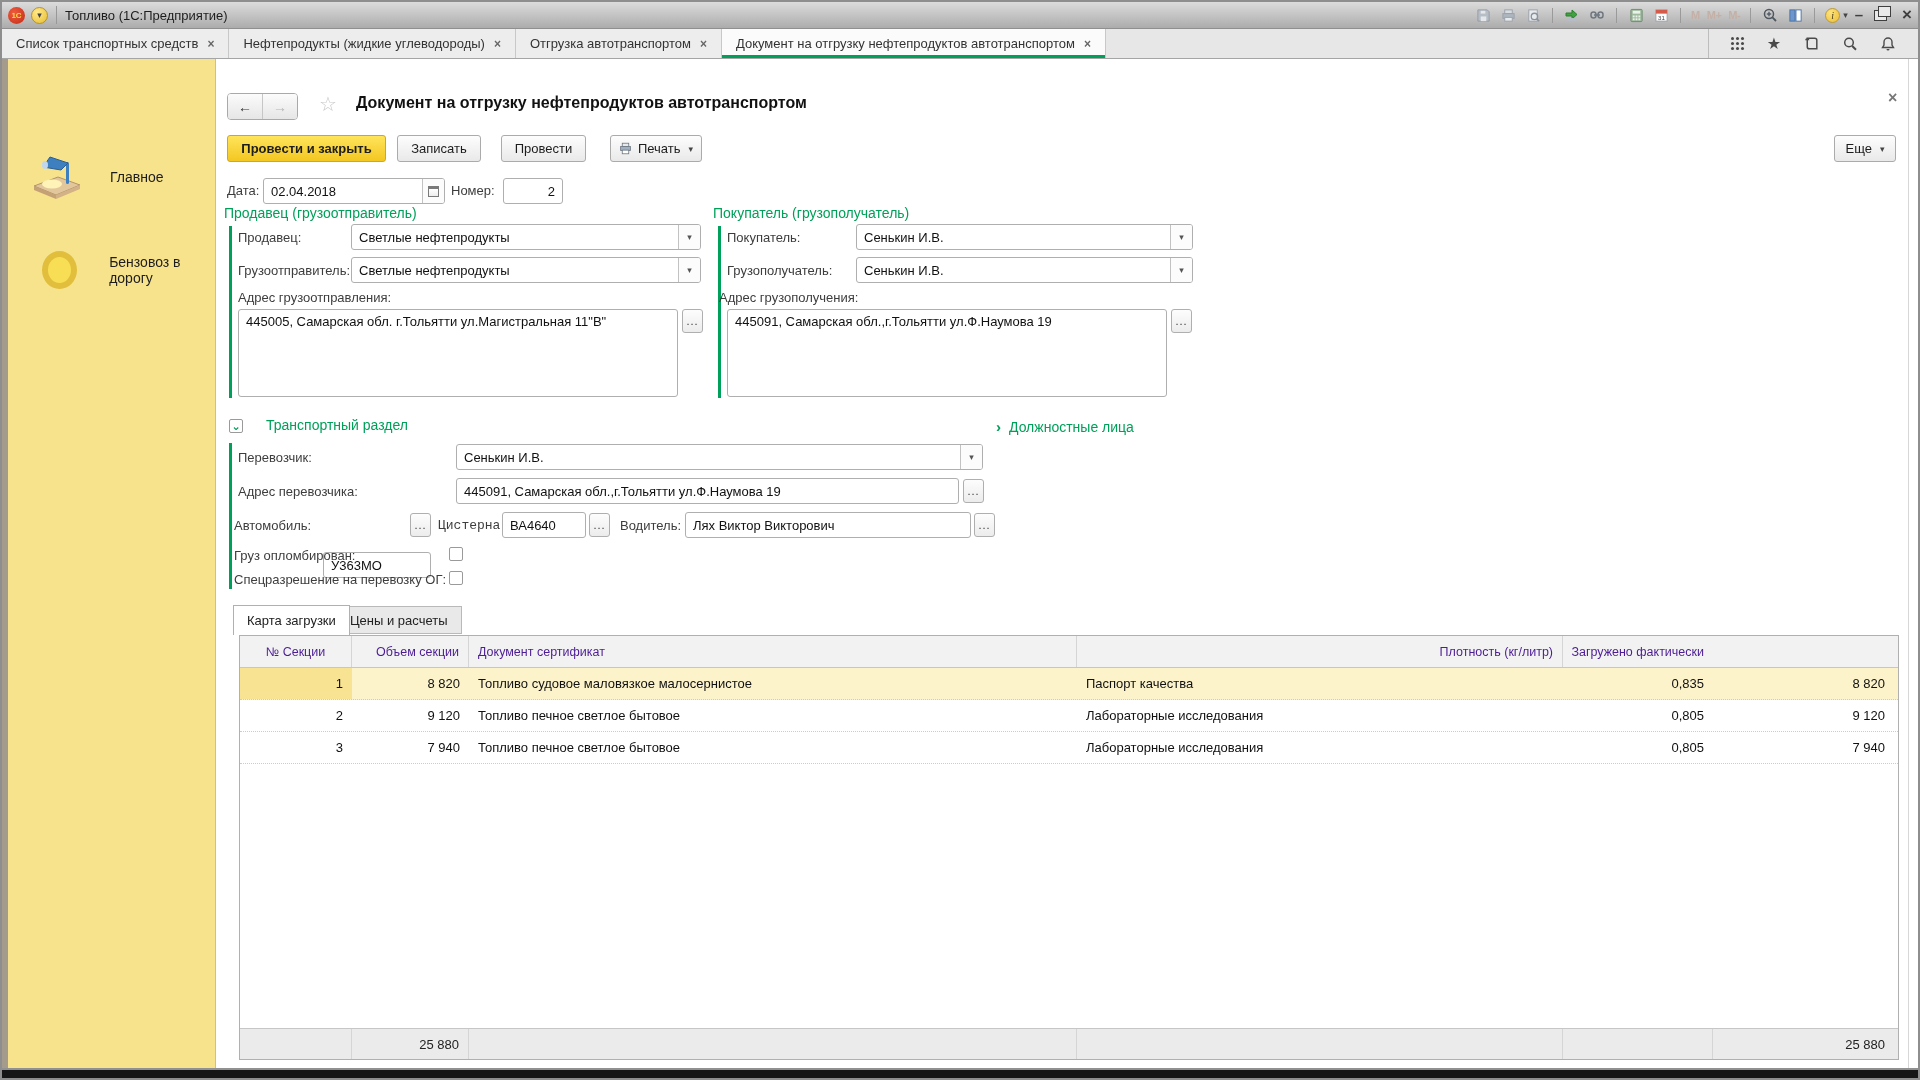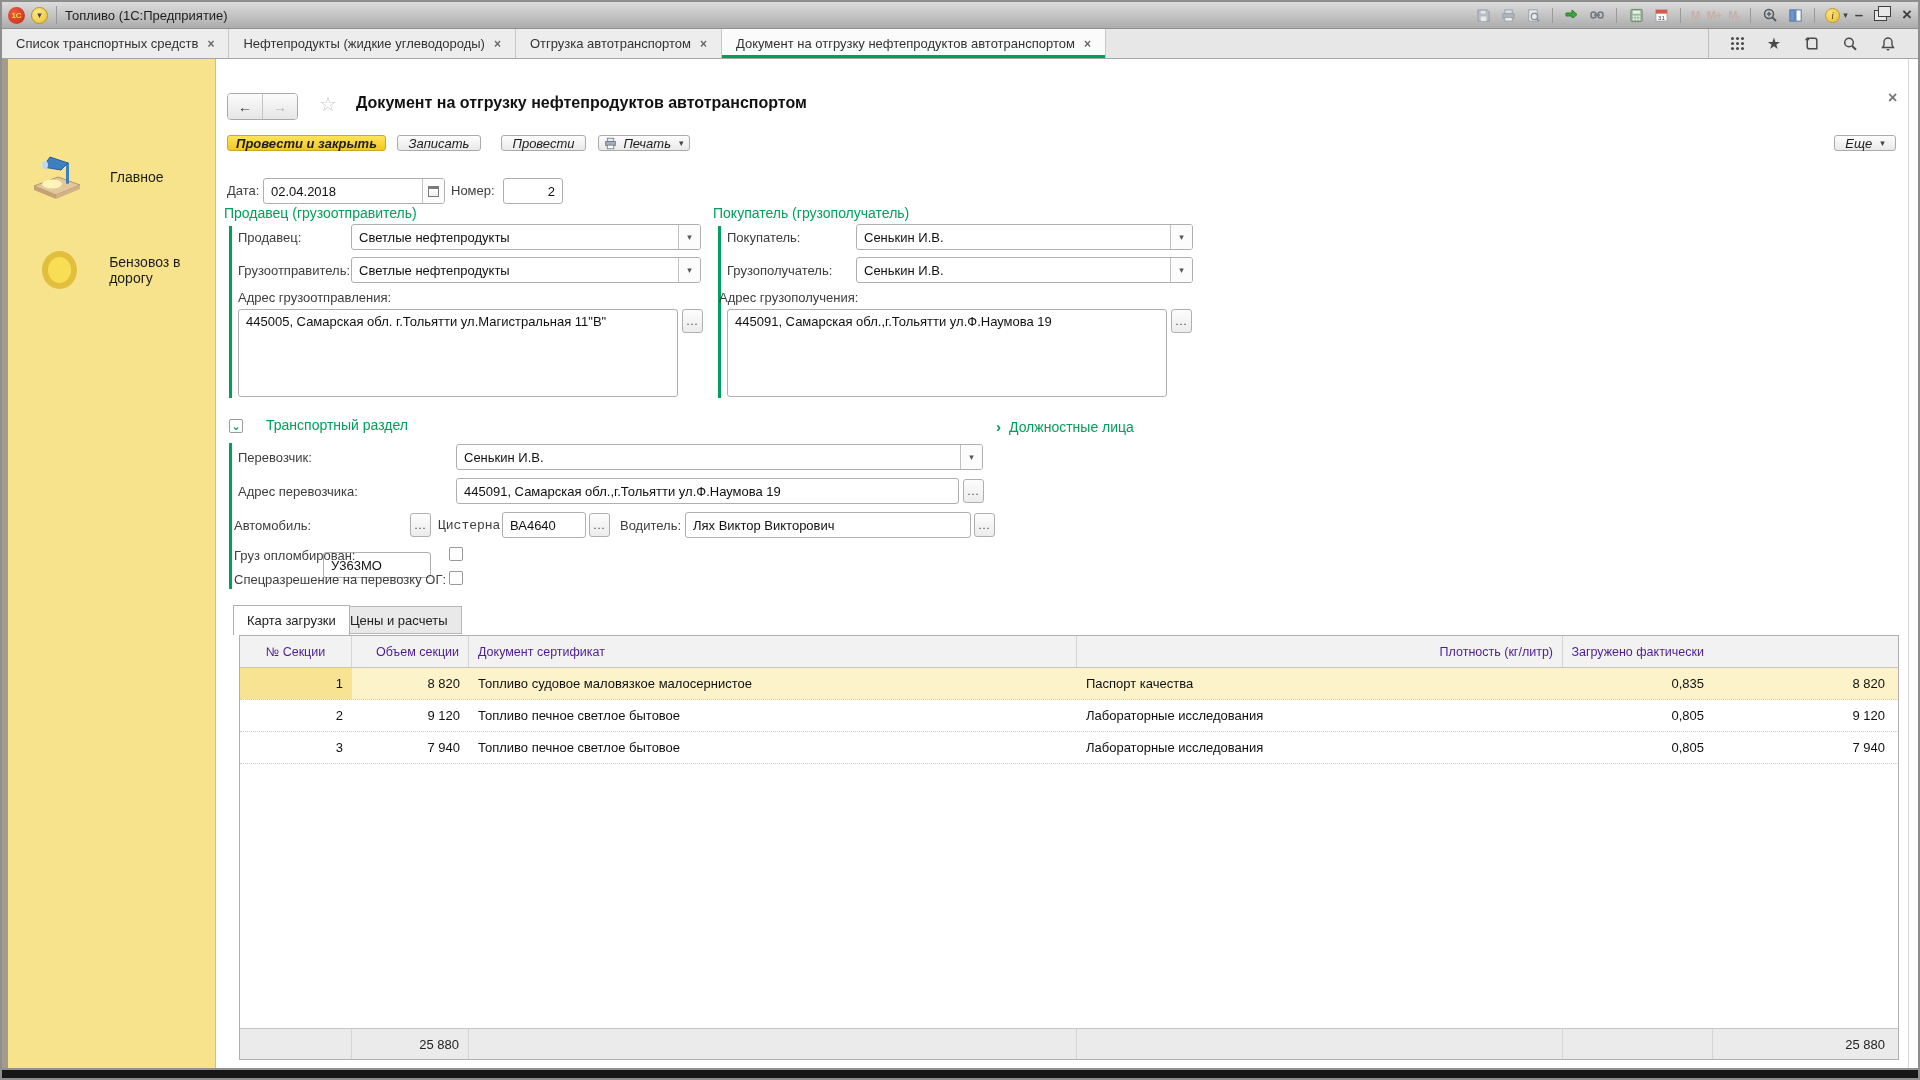--- a/index.html
+++ b/index.html
@@ -48,21 +48,21 @@
   
   .navgrp{display:flex;border:1px solid #A9A9A9;border-radius:4px;overflow:hidden;height:25px;}
   .navbtn{width:34px;display:flex;align-items:center;justify-content:center;background:linear-gradient(#FBFBFB,#E6E6E6);font-size:14px;}
   .navbtn.b{border-right:1px solid #C6C6C6;color:#333;}
   .navbtn.f{color:#B5B5B5;}
   .star-o{font-size:20px;color:#C9C9C9;}
   .form-title{font-size:16px;font-weight:bold;color:#111;white-space:nowrap;}
   .form-close{font-size:16px;color:#777;font-weight:bold;}
 
   
-  .btn{display:inline-flex;align-items:center;justify-content:center;gap:6px;height:16px;border:1px solid #ABABAB;border-radius:3px;background:linear-gradient(#FDFDFD,#E9E9E9);font-size:13px;color:#1d1d1d;box-sizing:border-box;font-style:italic;}
+  .btn{display:inline-flex;align-items:center;justify-content:center;gap:6px;height:27px;border:1px solid #ABABAB;border-radius:3px;background:linear-gradient(#FDFDFD,#E9E9E9);font-size:13px;color:#1d1d1d;box-sizing:border-box;}
   .btn.primary{background:linear-gradient(#FFE45A,#F3C722);border-color:#CDA62A;font-weight:bold;}
   .btn .caret{margin-left:2px;}
 
   
   .lbl{font-size:13px;color:#3d3d3d;white-space:nowrap;}
   .input{display:flex;align-items:stretch;border:1px solid #AFAFAF;border-radius:3px;background:#fff;box-sizing:border-box;height:26px;overflow:hidden;}
   .input .val{flex:1;display:flex;align-items:center;padding:0 7px;font-size:13px;color:#111;white-space:nowrap;overflow:hidden;}
   .input .val.num{justify-content:flex-end;}
   .seg{width:21px;border-left:1px solid #C2C2C2;display:flex;align-items:center;justify-content:center;background:#FCFCFC;flex:none;}
   .seg .caret{color:#555;}
@@ -280,21 +280,21 @@
 
       <div class="abs btn primary" style="left:11px;top:76px;width:159px;">
           <span>Провести и закрыть</span>
         </div>
       <div class="abs btn" style="left:181px;top:76px;width:84px;">
           <span>Записать</span>
         </div>
       <div class="abs btn" style="left:285px;top:76px;width:85px;">
           <span>Провести</span>
         </div>
-      <div class="abs btn" style="left:382px;top:76px;width:92px;">
+      <div class="abs btn" style="left:394px;top:76px;width:92px;">
         <span>
           <svg width="13" height="13" viewBox="0 0 16 16">
               <rect x="4" y="1.5" width="8" height="4" fill="#E8EBEE" stroke="#6F7781"></rect>
               <rect x="2" y="5.5" width="12" height="5" fill="#9FB0C4" stroke="#6F7781"></rect>
               <rect x="4" y="10" width="8" height="4.5" fill="#FFFFFF" stroke="#6F7781"></rect>
             </svg>
         </span>
         <span>Печать</span>
         <span class="caret">▾</span>
       </div>

